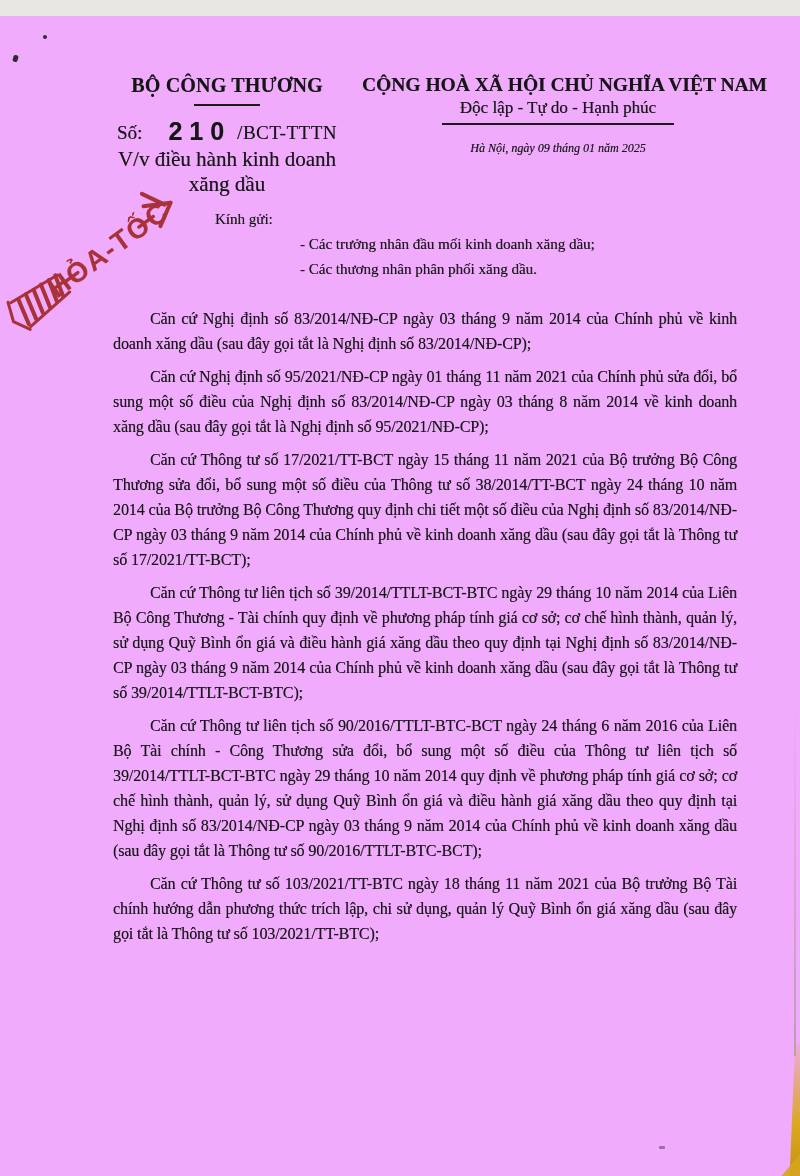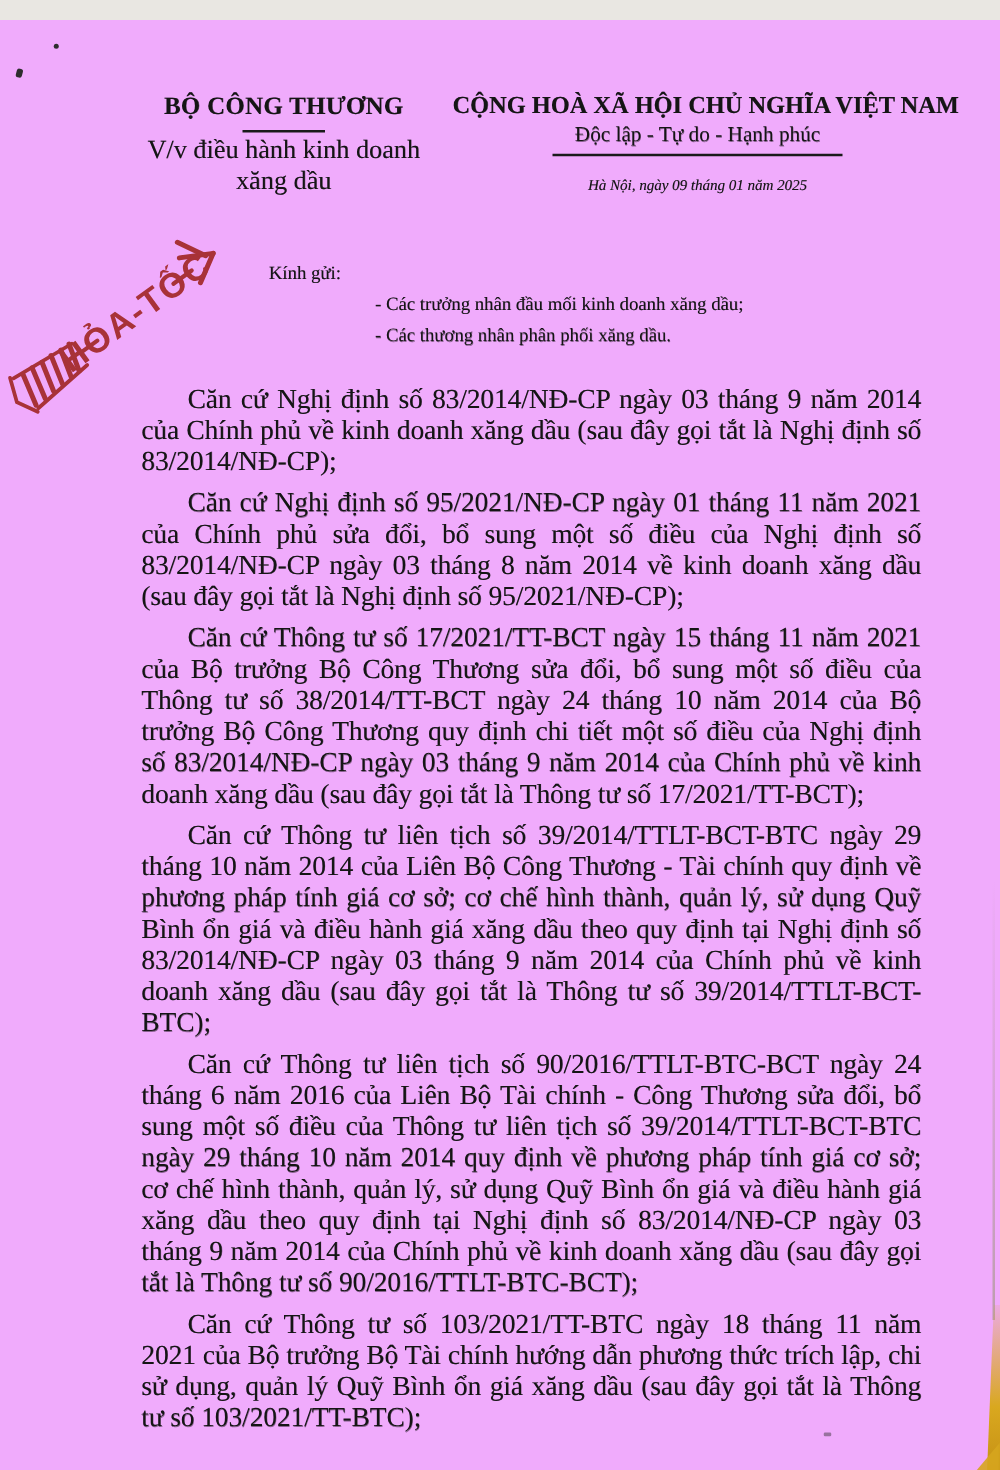--- a/index.html
+++ b/index.html
@@ -32,21 +32,21 @@
   .stamp-svg{position:absolute;left:6px;top:184px;overflow:visible;opacity:.93;}
   .stamp-text{font-family:"Liberation Sans","DejaVu Sans",sans-serif;font-weight:bold;letter-spacing:1.5px;}
 
   
   .recipients{position:absolute;left:215px;top:191px;font-size:15px;line-height:25px;}
   .recipient-list{margin-left:85px;}
 
   
   .body-text{
     position:absolute;left:113px;top:290px;width:624px;
-    font-size:22px;line-height:25px;text-align:justify;letter-spacing:-0.1px;
+    font-size:16px;line-height:25px;text-align:justify;letter-spacing:-0.1px;
   }
   .body-text p{margin:0 0 8px 0;text-indent:37px;}
 
   
   .speck{position:absolute;background:#2d2d2d;border-radius:50%;}
   .speck.s1{left:43px;top:19px;width:4px;height:4px;}
   .speck.s2{left:13px;top:39px;width:5px;height:7px;border-radius:2px;transform:rotate(15deg);}
   .speck.s3{left:659px;top:1130px;width:6px;height:3px;opacity:.45;border-radius:1px;}
   .edge-right-gray{position:absolute;left:794px;top:688px;width:2px;height:352px;
     background:linear-gradient(180deg,rgba(160,150,130,0),rgba(160,150,130,0.65));}
@@ -70,20 +70,23 @@
 
 <div class="page">
 
   <div class="speck s1"></div>
   <div class="speck s2"></div>
   <div class="speck s3"></div>
 
   <div class="hdr-left">
     <div class="org txt">BỘ CÔNG THƯƠNG</div>
     <div class="org-rule"></div>
+    <div class="num-line txt">
+      <span class="so">Số:</span><span class="doc-num">210</span><span class="doc-suffix">/BCT-TTTN</span>
+    </div>
     <div class="subject txt">V/v điều hành kinh doanh xăng dầu</div>
   </div>
 
   <div class="hdr-right">
     <div class="country txt">CỘNG HOÀ XÃ HỘI CHỦ NGHĨA VIỆT NAM</div>
     <div class="motto txt">Độc lập - Tự do - Hạnh phúc</div>
     <div class="motto-rule"></div>
     <div class="place-date txt">Hà Nội, ngày 09 tháng 01 năm 2025</div>
   </div>
 

